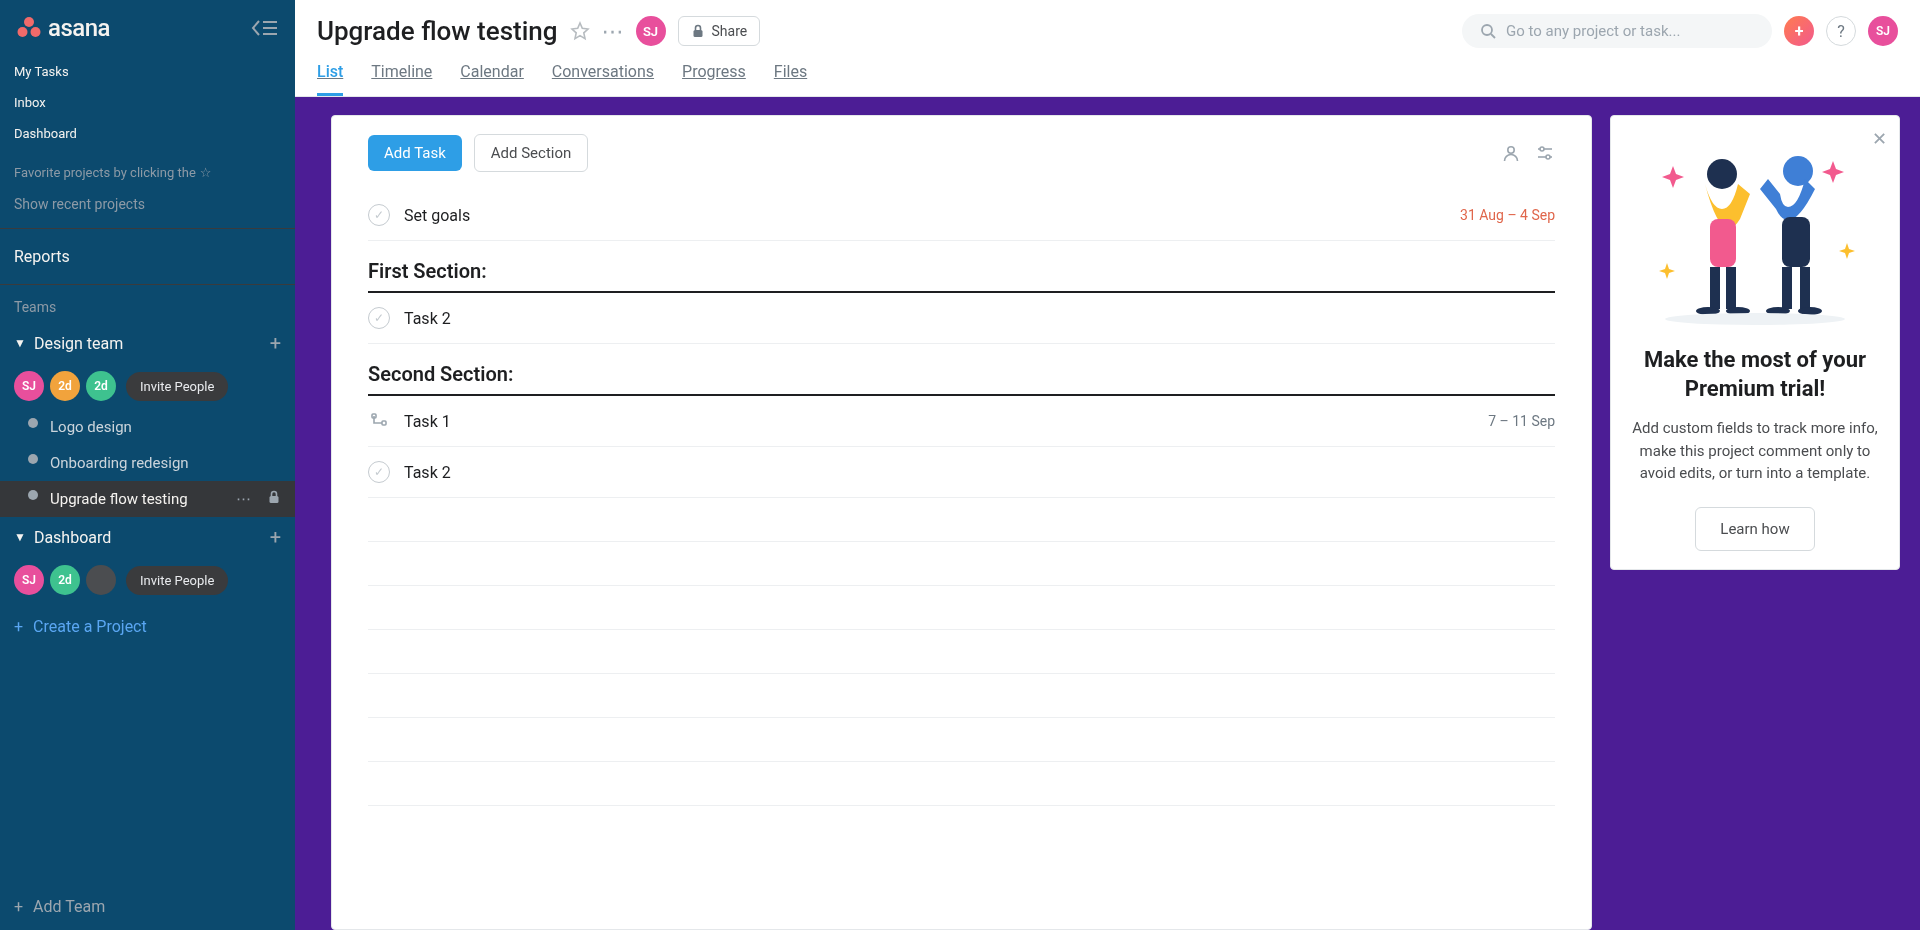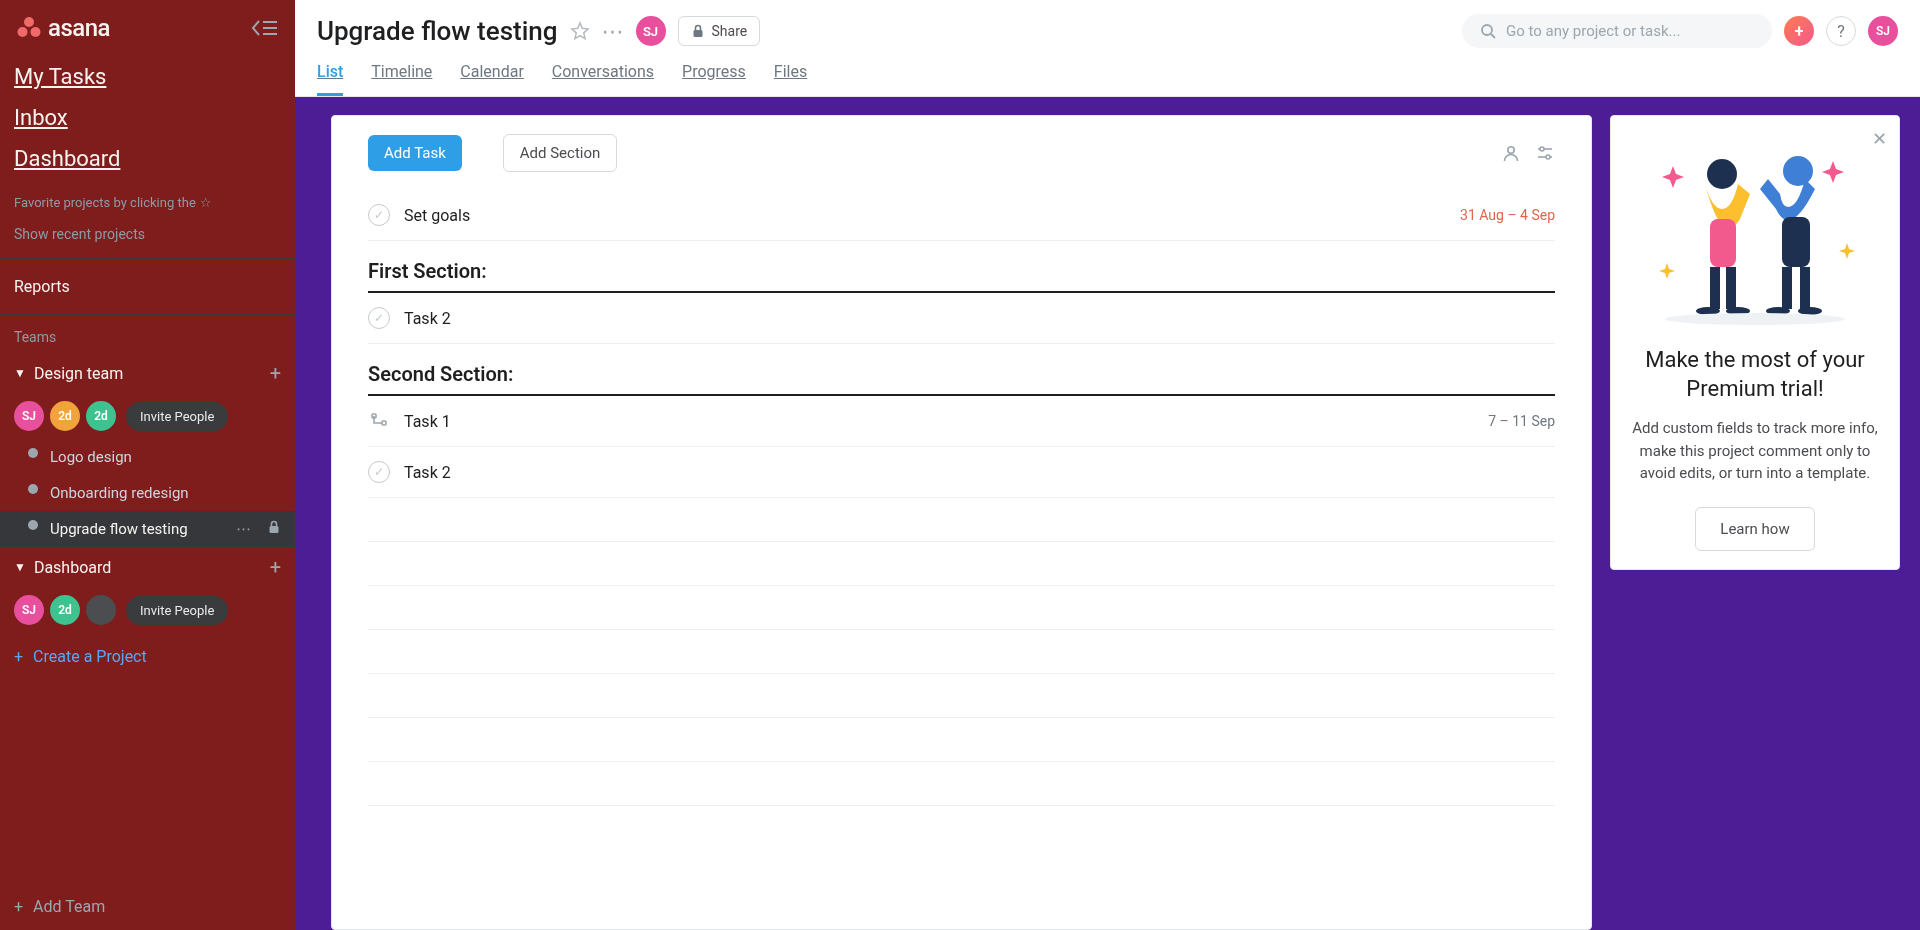--- a/index.html
+++ b/index.html
@@ -1,27 +1,27 @@
 <!DOCTYPE html>
 <html><head>
 <meta charset="utf-8">
 <style>
 * { margin: 0; padding: 0; box-sizing: border-box; font-family: -apple-system, BlinkMacSystemFont, "Segoe UI", Roboto, Helvetica, Arial, sans-serif; }
 html, body { height: 100%; width: 100%; overflow: hidden; }
 body { display: flex; background: #f6f8f9; }
 
 
-.sidebar { width: 295px; background: #7f1d1d; color: #cbd4db; display: flex; flex-direction: column; font-size: 15px; }
+.sidebar { width: 295px; background: #0c4a6e; color: #cbd4db; display: flex; flex-direction: column; font-size: 15px; }
 .sidebar-top { display: flex; align-items: center; padding: 14px 16px 14px 16px; }
 .logo { display: flex; align-items: center; gap: 6px; }
 .logo-dots { display: flex; align-items: center; }
 .logo-text { color: #f5f3f0; font-size: 24px; font-weight: 500; letter-spacing: -0.5px; }
 .collapse-btn { margin-left: auto; color: #9ca6af; cursor: pointer; }
 .nav-primary { padding: 0 0 10px 0; }
-.nav-item { padding: 8px 14px; color: #f5f3f0; font-size: 22px; cursor: pointer; text-decoration: underline; }
+.nav-item { padding: 8px 14px; color: #f5f3f0; font-size: 13px; cursor: pointer; }
 .fav-hint { padding: 6px 14px 12px 14px; color: #8d9aa6; font-size: 13px; display: flex; align-items: center; gap: 4px; }
 .recent { padding: 4px 14px 16px 14px; color: #8d9aa6; font-size: 14px; cursor: pointer; }
 .sep { border-top: 1px solid #3a3b3d; }
 .reports { padding: 18px 14px; color: #f5f3f0; font-size: 16px; cursor: pointer; }
 .teams-label { padding: 14px 14px 8px 14px; color: #8d9aa6; font-size: 14px; }
 .team-header { display: flex; align-items: center; padding: 8px 14px; color: #f5f3f0; font-size: 16px; cursor: pointer; gap: 8px; }
 .team-header .plus { margin-left: auto; color: #9ca6af; font-size: 20px; }
 .avatars-row { display: flex; align-items: center; padding: 8px 14px; gap: 6px; }
 .avatar { width: 30px; height: 30px; border-radius: 50%; display: inline-flex; align-items: center; justify-content: center; font-size: 12px; font-weight: 600; color: #fff; flex-shrink: 0; }
 .avatar.sj { background: #e84f9c; }
@@ -54,37 +54,37 @@
 .circle-btn.user { background: #e84f9c; color: #fff; font-size: 12px; font-weight: 600; }
 
 .tabs { display: flex; gap: 28px; padding: 14px 22px 0 22px; border-bottom: 1px solid #e4e7ea; font-size: 16px; color: #6d7882; text-decoration: underline; }
 .tab { padding-bottom: 12px; cursor: pointer; }
 .tab.active { color: #2e9ee6; border-bottom: 3px solid #2e9ee6; font-weight: 500; }
 
 .content-wrap { flex: 1; display: flex; padding: 18px 20px 0 36px; gap: 18px; background: #4c1d95; min-height: 0; }
 .task-panel { flex: 1; background: #fff; border: 1px solid #e4e7ea; border-radius: 4px; display: flex; flex-direction: column; min-height: 0; }
 .task-toolbar { display: flex; align-items: center; padding: 18px 36px; gap: 12px; }
 .btn-primary { background: #2e9ee6; color: #fff; border-radius: 6px; padding: 9px 16px; font-size: 15px; cursor: pointer; }
-.btn-outline { border: 1px solid #d5dadd; color: #4b4d50; border-radius: 6px; padding: 9px 16px; font-size: 15px; cursor: pointer; margin-left: 29px; }
+.btn-outline { border: 1px solid #d5dadd; color: #4b4d50; border-radius: 6px; padding: 9px 16px; font-size: 15px; cursor: pointer; }
 .toolbar-icons { margin-left: auto; display: flex; gap: 14px; color: #9ca6af; }
 .task-list { flex: 1; overflow-y: auto; padding: 0 36px; }
 .task-row { display: flex; align-items: center; padding: 14px 0; border-bottom: 1px solid #edeff1; font-size: 16px; color: #1e1f21; }
 .task-check { width: 22px; height: 22px; border: 1.5px solid #c5cbd0; border-radius: 50%; margin-right: 14px; display: flex; align-items: center; justify-content: center; cursor: pointer; color: #c5cbd0; font-size: 12px; }
 .subtask-icon { width: 22px; height: 22px; margin-right: 14px; display:flex; align-items:center; justify-content:center; color:#9ca6af; }
 .task-date { margin-left: auto; font-size: 14px; }
 .task-date.overdue { color: #e0664b; }
 .task-date.normal { color: #6d7882; text-align: center; }
 .section-row { font-size: 20px; font-weight: 600; padding: 18px 0 8px 0; border-bottom: 2px solid #1e1f21; color: #1e1f21; }
 .empty-row { height: 44px; border-bottom: 1px solid #edeff1; }
 
 
 .promo { width: 290px; background: #fff; border: 1px solid #e4e7ea; border-radius: 4px; padding: 18px; position: relative; align-self: flex-start; text-align: center; }
 .promo-close { position: absolute; top: 12px; right: 12px; color: #9ca6af; cursor: pointer; font-size: 18px; }
 .promo-illus { height: 200px; display: flex; align-items: center; justify-content: center; margin-bottom: 12px; }
-.promo-title { font-size: 22px; font-weight: 400; color: #1e1f21; margin-bottom: 14px; line-height: 1.3; }
+.promo-title { font-size: 22px; font-weight: 700; color: #1e1f21; margin-bottom: 14px; line-height: 1.3; }
 .promo-body { font-size: 15px; color: #4b4d50; line-height: 1.5; margin-bottom: 22px; text-align: center; }
 .promo-btn { display: inline-block; border: 1px solid #d5dadd; padding: 12px 24px; border-radius: 6px; font-size: 15px; color: #4b4d50; cursor: pointer; }
 
 svg { display: block; }
 </style>
 </head>
 <body>
 
 <div class="sidebar">
   <div class="sidebar-top">

